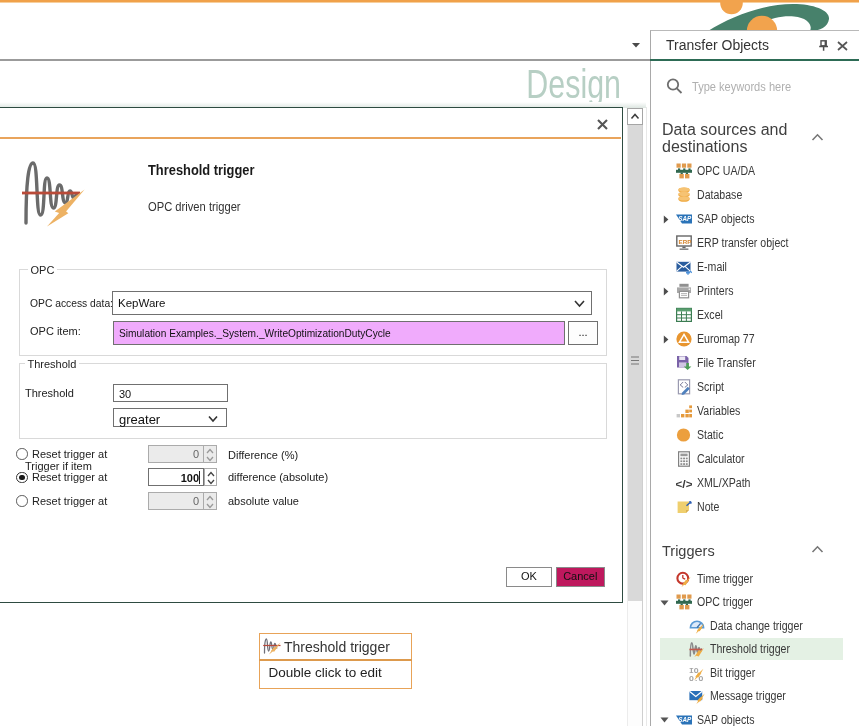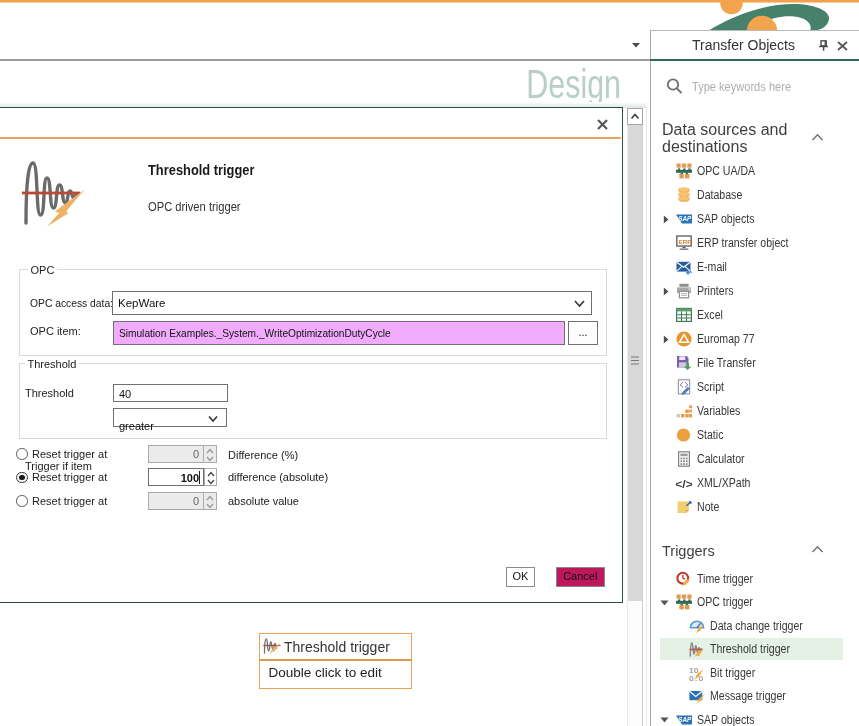--- a/index.html
+++ b/index.html
@@ -71,26 +71,26 @@
 <div class="abs" style="left:568px;top:320.5px;width:30px;height:24px;box-sizing:border-box;border:1px solid #707070;background:#fdfdfd;
      font-size:11px;color:#111;text-align:center;line-height:20px;">...</div>
 
 <fieldset class="abs" style="left:18.5px;top:357.5px;width:588px;height:81px;box-sizing:border-box;
   border:1px solid #d9d9d9;margin:0;padding:0;">
   <legend style="font-size:11px;color:#222;margin-left:5px;padding:0 3px;">Threshold</legend>
 </fieldset>
 
 <div class="abs" style="left:25px;top:387px;font-size:11px;color:#222;">Threshold</div>
 <div class="abs" style="left:113px;top:384px;width:115px;height:18px;box-sizing:border-box;border:1px solid #707070;background:#fff;">
-  <div class="abs" style="left:5px;top:2.5px;font-size:11px;color:#111;">40</div>
+  <div class="abs" style="left:5px;top:2.5px;font-size:11px;color:#111;">30</div>
 </div>
 
 <div class="abs" style="left:25px;top:412px;font-size:11px;color:#222;margin-top:48px;">Trigger if item</div>
 <div class="abs" style="left:113px;top:408px;width:114px;height:19px;box-sizing:border-box;border:1px solid #707070;background:#fff;">
-  <div class="abs" style="left:5px;top:11px;font-size:11px;color:#111;">greater</div>
+  <div class="abs" style="left:5px;top:3px;font-size:13px;color:#111;">greater</div>
   <svg class="abs" style="right:8px;top:6px;" width="10" height="8" viewBox="0 0 10 8">
       <path d="M1,1.5 L5,6 L9,1.5" fill="none" stroke="#333" stroke-width="1.6"></path>
     </svg>
 </div>
 
 <div class="abs" style="left:16px;top:448px;width:11.5px;height:11.5px;border:1px solid #595959;border-radius:50%;background:#fff;box-sizing:border-box;"></div>
 <div class="abs" style="left:32px;top:447.5px;font-size:11px;color:#222;">Reset trigger at</div>
 <div class="abs" style="left:148px;top:444.5px;width:56px;height:18px;box-sizing:border-box;border:1px solid #ababab;background:#ebebeb;">
   <div class="abs" style="right:4px;top:2.5px;font-size:11px;color:#666;">0</div>
 </div>
@@ -124,21 +124,21 @@
   <div class="abs" style="right:4px;top:2.5px;font-size:11px;color:#666;">0</div>
 </div>
 <div class="abs" style="left:204px;top:491.5px;width:13px;height:18px;box-sizing:border-box;border:1px solid #ababab;border-left:none;background:#ebebeb;">
   <svg width="13" height="18" viewBox="0 0 13 18">
       <path d="M3,7 6,3.5 9,7" fill="none" stroke="#999" stroke-width="1.3"></path>
       <path d="M3,11 6,14.5 9,11" fill="none" stroke="#999" stroke-width="1.3"></path>
     </svg>
 </div>
 <div class="abs" style="left:228px;top:494.5px;font-size:11px;color:#222;">absolute value</div>
 
-<div class="abs" style="left:506px;top:567px;width:29px;height:19.5px;box-sizing:border-box;border:1px solid #8a8a8a;background:#fff;
+<div class="abs" style="left:506px;top:567px;width:46px;height:19.5px;box-sizing:border-box;border:1px solid #8a8a8a;background:#fff;
      font-size:11px;color:#111;text-align:center;line-height:17.5px;">OK</div>
 <div class="abs" style="left:556px;top:567px;width:48.5px;height:19.5px;box-sizing:border-box;border:1px solid #8a8a8a;background:#be185d;
      font-size:11px;color:#111;text-align:center;line-height:17.5px;">Cancel</div>
 
 <div class="abs" style="left:259px;top:632.5px;width:153px;height:56px;box-sizing:border-box;border:1px solid #e8a358;background:#fff;"></div>
 <div class="abs" style="left:259px;top:658.5px;width:153px;height:2.6px;background:#dd9a4d;"></div>
 <svg class="abs" style="left:263px;top:636.5px;" width="20" height="18" viewBox="0 0 20 18">
   <path d="M1.5,16 C1.5,6 2.2,2 3.4,2 C4.8,2 4.2,14 5.6,14 C7,14 6.6,5 7.8,5 C9,5 8.7,12.5 9.9,12.5 C11,12.5 10.8,6.5 11.9,6.5 C13,6.5 12.8,11 13.8,11" fill="none" stroke="#6f6f78" stroke-width="1.3" stroke-linecap="round"></path>
   <rect x="0.2" y="7.9" width="17.3" height="1.2" fill="#b5483a"></rect>
   <polygon points="17.5,5.5 8,13.8 11.2,14.8" fill="#ecb262"></polygon>
@@ -155,21 +155,21 @@
 </div>
 <div class="abs" style="left:627.5px;top:124.5px;width:14px;height:476px;background:#d9d9d9;"></div>
 <svg class="abs" style="left:630.5px;top:356px;" width="8" height="9" viewBox="0 0 8 9">
   <path d="M0,1 H8 M0,4.5 H8 M0,8 H8" stroke="#777" stroke-width="1.2"></path>
 </svg>
 
 <div class="abs" style="left:645.5px;top:107px;width:1px;height:619px;background:#e8e8e8;"></div>
 
 <div class="abs" style="left:650px;top:30px;width:209px;height:696px;background:#fff;border-left:1px solid #a9a9a9;border-top:1px solid #b9b9b9;box-sizing:border-box;"></div>
 
-<div class="abs" style="left:692px;top:36.5px;font-size:14px;color:#333;">Transfer Objects</div>
+<div class="abs" style="left:666px;top:36.5px;font-size:14px;color:#333;">Transfer Objects</div>
 
 <svg class="abs" style="left:818px;top:40px;" width="12" height="12" viewBox="0 0 12 12">
   <rect x="3" y="0.8" width="5.2" height="5" fill="#fff" stroke="#4f4f4f" stroke-width="1.4"></rect>
     <rect x="6.6" y="0.8" width="1.6" height="5" fill="#4f4f4f"></rect>
     <path d="M1.2,6.6 H10 M5.6,7 V10.8" stroke="#4f4f4f" stroke-width="1.5" fill="none"></path>
 </svg>
 
 <svg class="abs" style="left:837px;top:41px;" width="11" height="10" viewBox="0 0 11 10">
   <path d="M1,1 L10,9 M10,1 L1,9" stroke="#555" stroke-width="1.7"></path>
 </svg>

